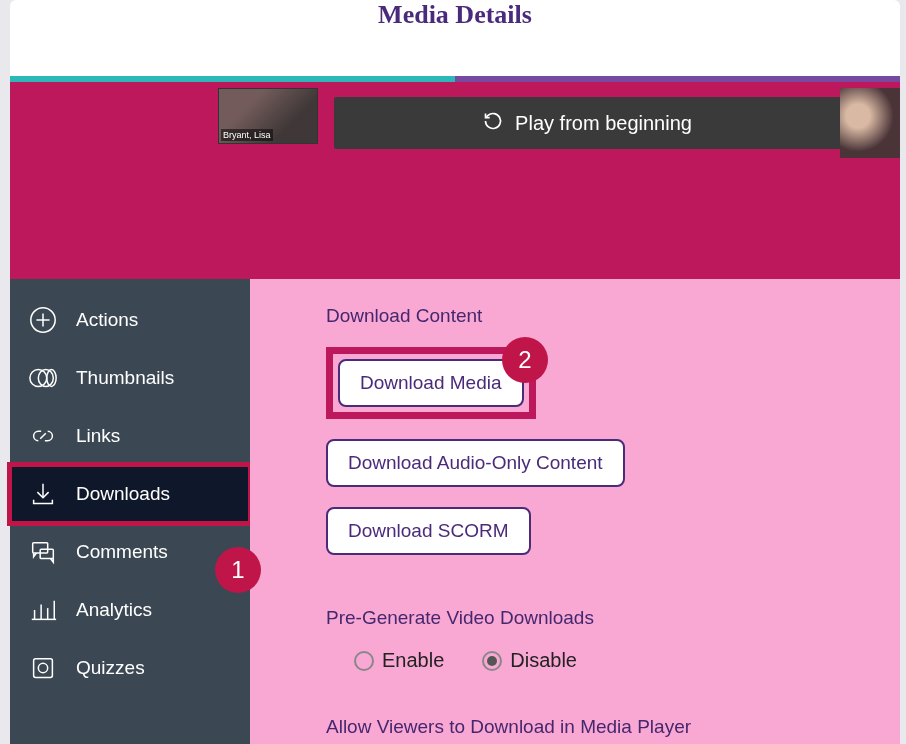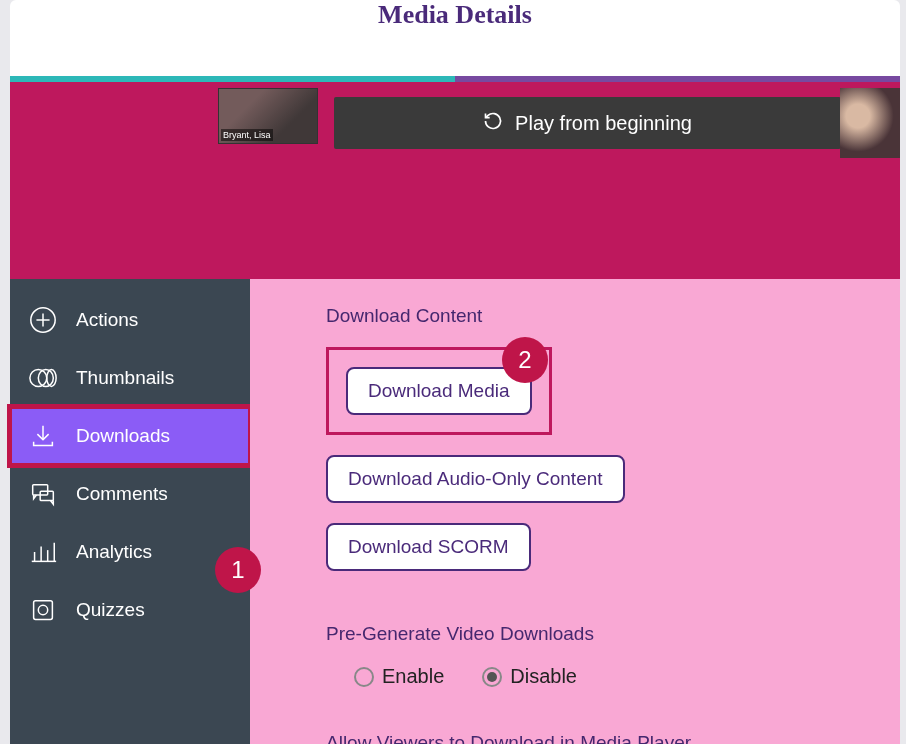--- a/index.html
+++ b/index.html
@@ -90,21 +90,21 @@
   .sidebar-item {
     display: flex;
     align-items: center;
     gap: 18px;
     padding: 14px 18px;
     color: #fff;
     font-size: 19px;
     cursor: pointer;
   }
   .sidebar-item.active {
-    background: #8b5cf6;
+    background: #0f172a;
   }
   .sidebar-item .icon {
     width: 30px; height: 30px;
     display: flex; align-items: center; justify-content: center;
     flex-shrink: 0;
   }
   .sidebar-item .icon svg { stroke: #fff; fill: none; stroke-width: 1.6; }
 
   .highlight-red {
     outline: 5px solid #bf1549;
@@ -135,22 +135,22 @@
     color: #4a2a7a;
     background: #fff;
     border-radius: 8px;
     padding: 11px 20px;
     font-size: 19px;
     font-weight: 500;
     cursor: pointer;
   }
   .dl-media-wrap {
     display: inline-block;
-    border: 3px solid #be185d;
-    padding: 17px;
+    border: 7px solid #be185d;
+    padding: 5px;
   }
 
   .callout {
     width: 46px; height: 46px;
     border-radius: 50%;
     background: #bf1549;
     color: #fff;
     display: flex; align-items: center; justify-content: center;
     font-size: 24px; font-weight: 500;
     position: absolute;
@@ -223,20 +223,30 @@
         <span class="icon">
           <svg viewBox="0 0 32 32" width="30" height="30">
               <circle cx="11" cy="16" r="9"></circle>
               <ellipse cx="19" cy="16" rx="8" ry="9"></ellipse>
               <ellipse cx="25" cy="16" rx="5" ry="9"></ellipse>
             </svg>
         </span>
         <span>Thumbnails</span>
       </div>
 
+      <div class="sidebar-item">
+        <span class="icon">
+          <svg viewBox="0 0 32 32" width="30" height="30">
+              <path d="M13 19l6-6"></path>
+              <path d="M11 21a5 5 0 0 1 0-10l3 0"></path>
+              <path d="M21 11a5 5 0 0 1 0 10l-3 0"></path>
+            </svg>
+        </span>
+        <span>Links</span>
+      </div>
 
       <div class="sidebar-item active highlight-red">
         <span class="icon">
           <svg viewBox="0 0 32 32" width="30" height="30">
               <line x1="16" y1="5" x2="16" y2="20"></line>
               <polyline points="10,14 16,20 22,14"></polyline>
               <path d="M6 22v4h20v-4"></path>
             </svg>
         </span>
         <span>Downloads</span>

